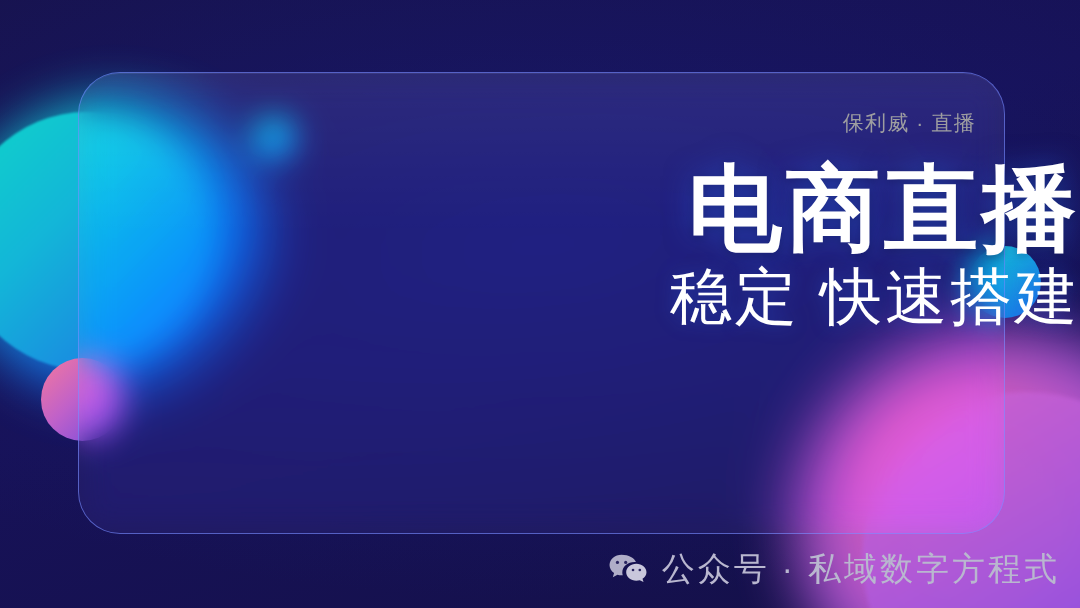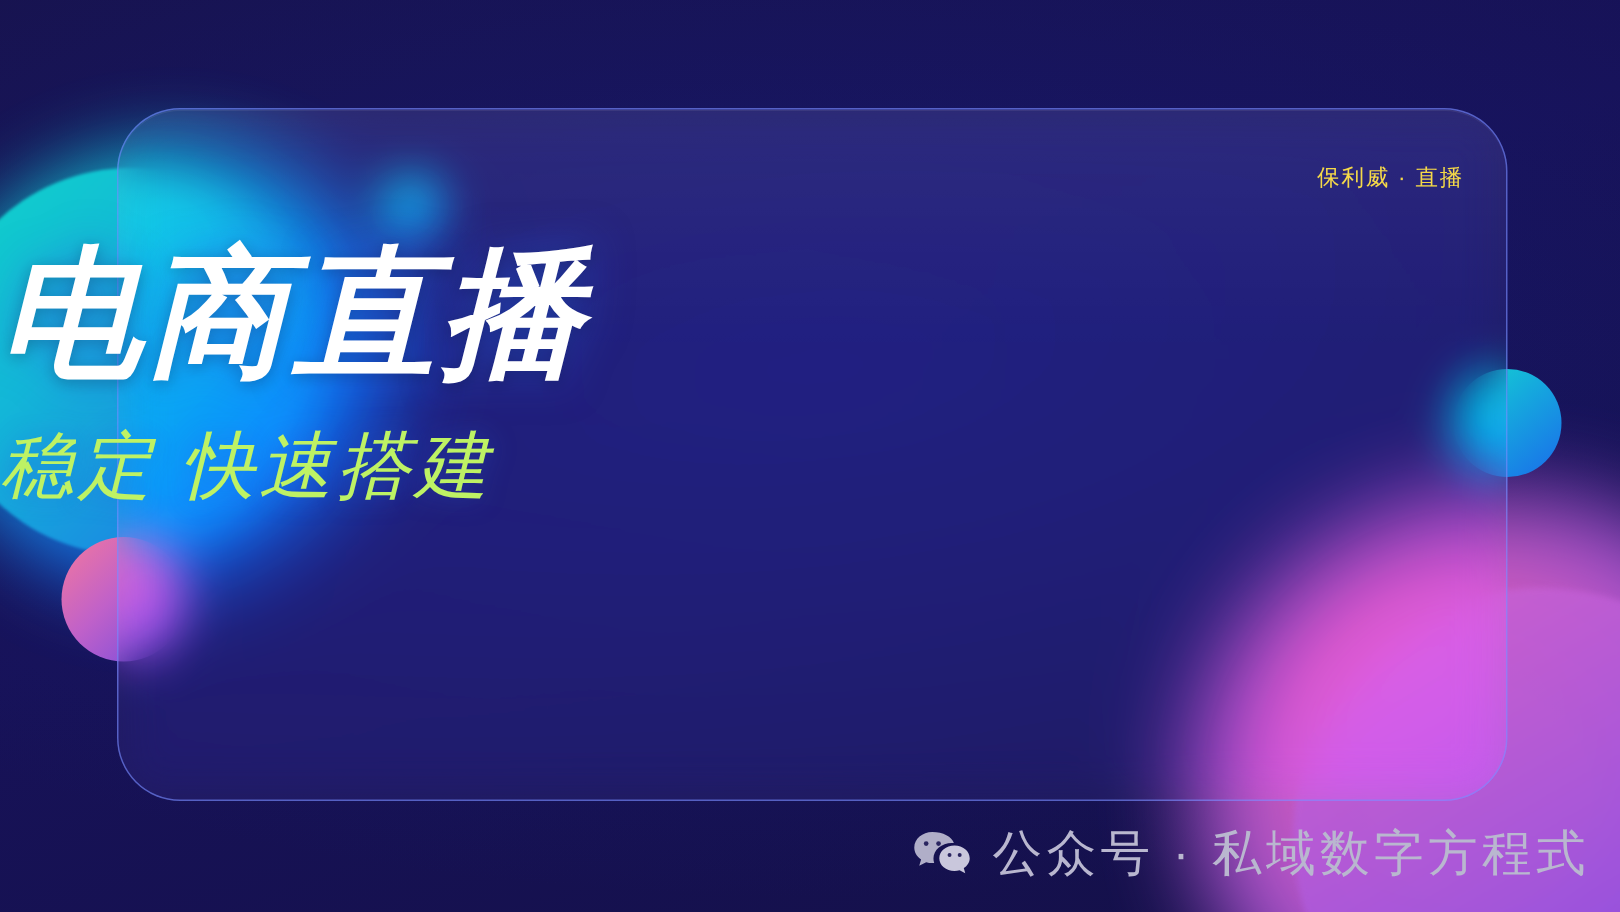--- a/index.html
+++ b/index.html
@@ -119,53 +119,52 @@
     border-radius: 42px;
     background: linear-gradient(180deg, rgba(255,255,255,0.055) 0%, rgba(255,255,255,0.0) 35%);
     pointer-events: none;
   }
 
   
   .brand-tag {
     position: absolute;
     right: 28px;
     top: 36px;
-    color: #fde047;
-    font-size: 15px;
+    color: #a3a3a3;
+    font-size: 21px;
     letter-spacing: 1.2px;
     white-space: nowrap;
     opacity: 0.97;
   }
 
   
   .hero {
     position: absolute;
     left: 0;
     right: 0;
     top: 158px;
-    text-align: left;
+    text-align: right;
     pointer-events: none;
-    font-style: italic;
   }
   .hero-title {
     color: #ffffff;
     font-size: 94px;
     font-weight: 700;
     letter-spacing: 4px;
     line-height: 1.08;
     margin: 0;
     text-shadow: 0 0 28px rgba(40,90,220,0.55), 0 2px 10px rgba(0,0,0,0.25);
   }
   .hero-subtitle {
-    color: #bef264;
-    font-size: 49px;
+    color: #ffffff;
+    font-size: 62px;
     font-weight: 500;
     letter-spacing: 3px;
     line-height: 1.2;
-    margin: 22px 0 0 0;
+    margin: 0 0 0 0;
     text-shadow: 0 0 18px rgba(40,90,220,0.45);
   }
 
   
   .footer {
     position: absolute;
     right: 20px;
     bottom: 16px;
     display: flex;
     align-items: center;

